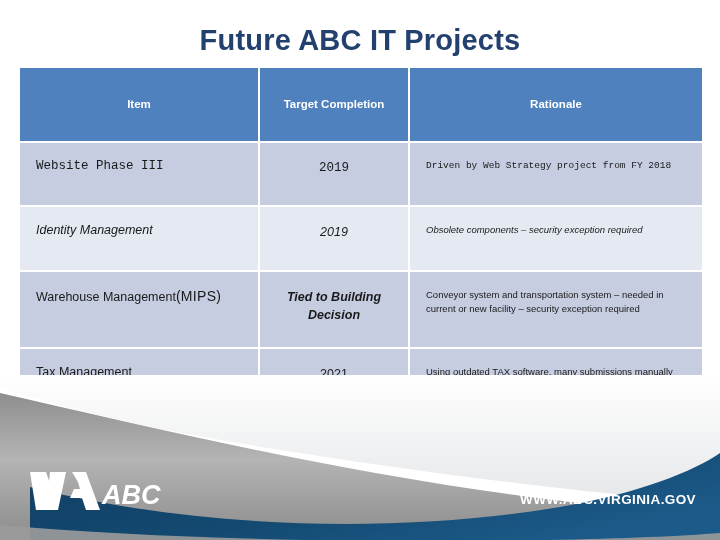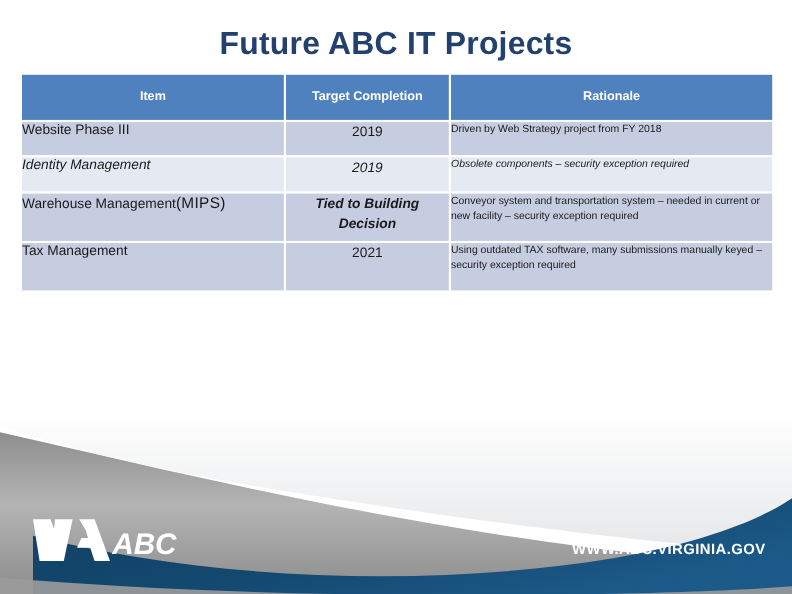--- a/index.html
+++ b/index.html
@@ -33,21 +33,21 @@
     position: absolute;
     left: 18px;
     top: 66px;
     width: 684px;
     border-collapse: separate;
     border-spacing: 2px;
     table-layout: fixed;
   }
   .data-table th,
   .data-table td {
-    padding: 0;
+    padding: 16px;
     vertical-align: top;
   }
   .hdr-cell {
     background: #4E81BD;
     color: #ffffff;
     font-size: 11.5px;
     font-weight: bold;
     text-align: center;
     height: 41px;
     line-height: 41px;
@@ -78,21 +78,21 @@
   }
   .cell-target.strong { font-weight: bold; font-style: italic; }
   .cell-rat {
     font-size: 9.5px;
     color: #1a1a1a;
     padding: 9px 8px 9px 9px;
     line-height: 1.5;
   }
 
   
-  .h-r1 td { height: 30px; }
+  .h-r1 td { height: 30px; font-family: Liberation Mono, monospace; }
   .h-r2 td { height: 31px; font-style: italic; }
   .h-r3 td { height: 43px; }
   .h-r4 td { height: 43px; }
   .h-r5 td { height: 43px; }
   .h-r6 td { height: 55px; }
 
   
   .footer {
     position: absolute;
     left: 0;

